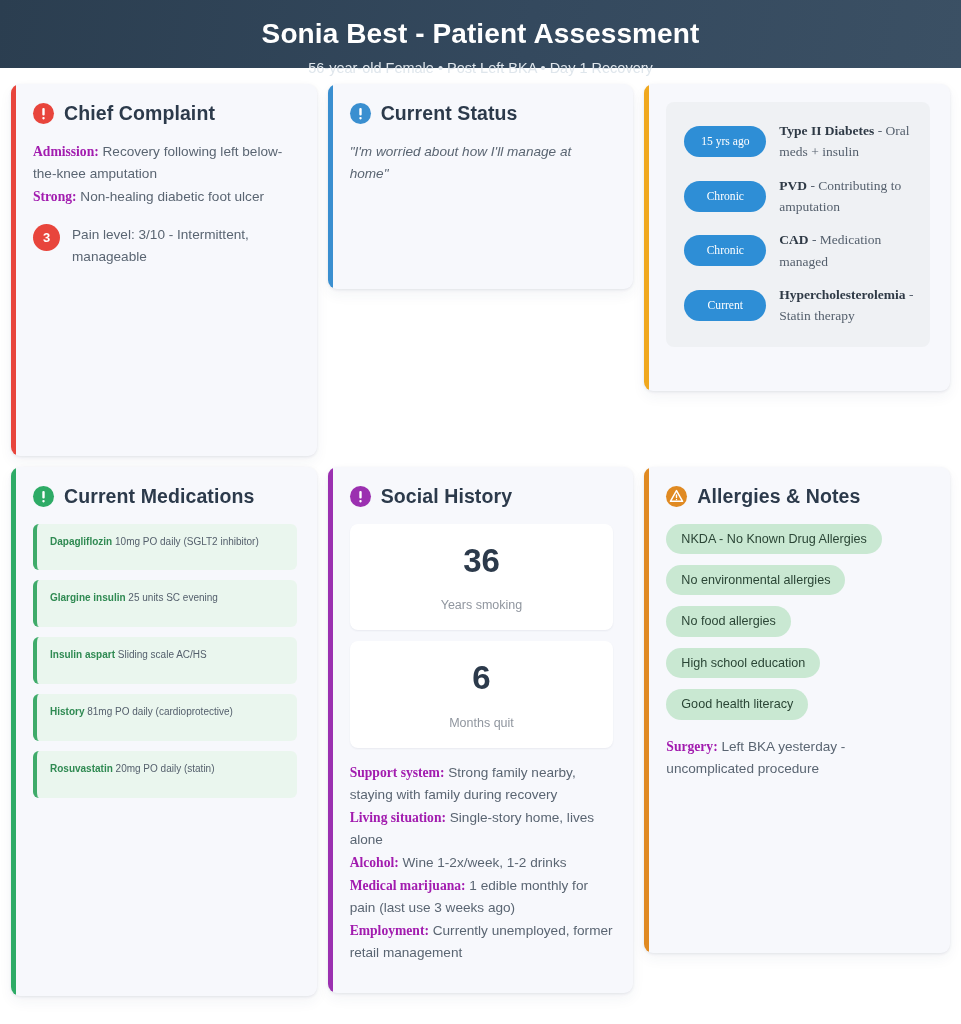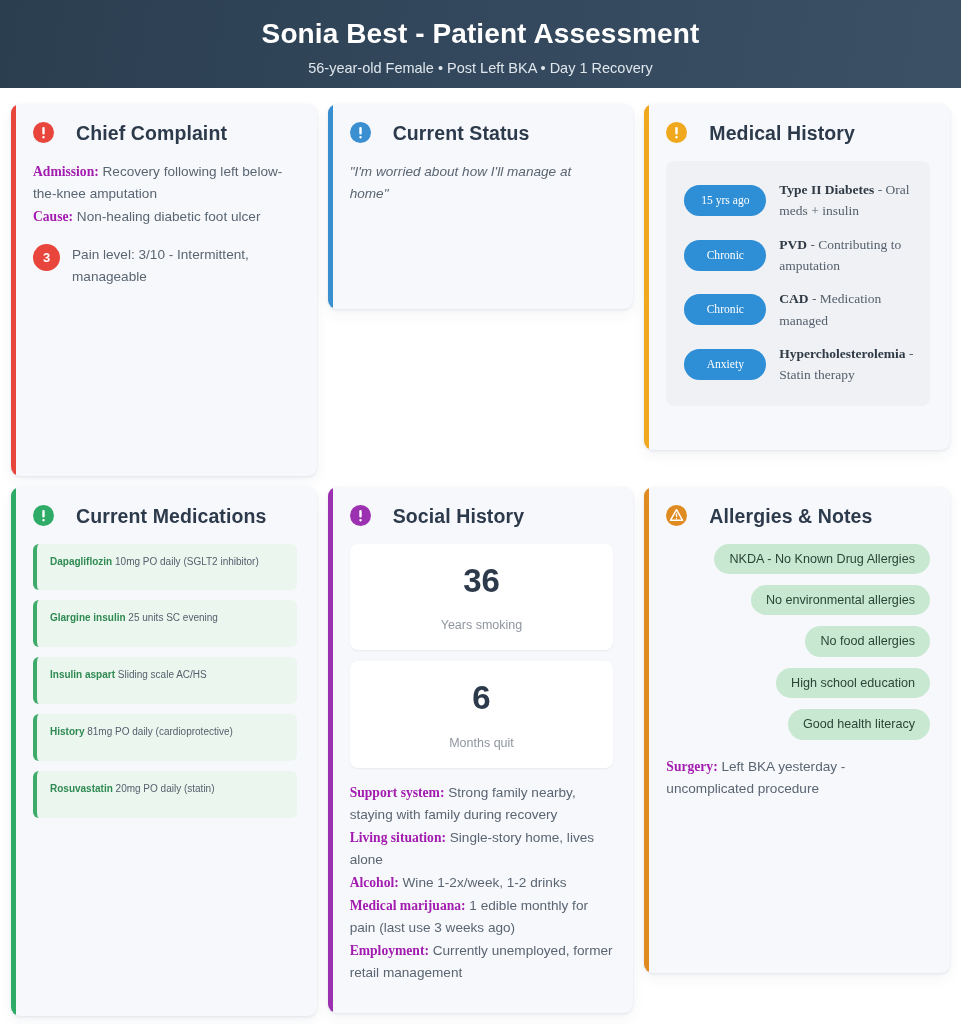--- a/index.html
+++ b/index.html
@@ -16,21 +16,21 @@
     min-height: 1024px;
     background: #ffffff;
     overflow: hidden;
   }
 
   
   .page-header {
     background: linear-gradient(100deg, #2b3e50 0%, #34495e 55%, #3b5064 100%);
     padding: 16px 20px 20px 20px;
     text-align: center;
-    height: 88px;
+    height: 68px;
   }
   .page-header h1 {
     color: #ffffff;
     font-size: 28px;
     font-weight: bold;
     letter-spacing: 0.1px;
     line-height: 1.3;
   }
   .page-header .subtitle {
     color: #dfe6ec;
@@ -60,21 +60,22 @@
     content: "";
     position: absolute;
     left: 0; top: 0; bottom: 0;
     width: 5px;
     border-radius: 9px 0 0 9px;
     background: var(--accent);
   }
 
   .card-title {
     display: flex;
-    gap: 22px;
+    align-items: center;
+    gap: 10px;
     margin-bottom: 16px;
   }
   .card-title .title-text {
     font-size: 19.5px;
     font-weight: bold;
     color: #2c3a4b;
     letter-spacing: 0.1px;
   }
 
   .badge-icon {
@@ -142,21 +143,21 @@
     display: inline-block;
     padding: 8px 15px;
     border-radius: 30px;
     font-size: 12.6px;
     line-height: 1.15;
     white-space: nowrap;
   }
   .chip.good { background: #c9e8d2; color: #2a4535; }
   .chip.warn { background: #fbeec4; color: #6d5a25; }
 
-  .chips.stack { flex-direction: column; align-items: flex-end; gap: 11px; }
+  .chips.stack { align-items: flex-end; gap: 11px; }
 
   
   .timeline {
     background: #eff1f4;
     border-radius: 8px;
     padding: 18px 14px 20px 18px;
   }
   .tl-row {
     display: flex;
     align-items: flex-start;
@@ -239,21 +240,21 @@
             <rect x="9.3" y="14" width="2.4" height="2.4" rx="1.1" fill="#ffffff"></rect>
           </svg>
         </span>
         <span class="title-text">Chief Complaint</span>
       </div>
       <div class="kv">
         <b>Admission:</b>
         <span>Recovery following left below-the-knee amputation</span>
       </div>
       <div class="kv">
-        <b>Cause:</b>
+        <b>Strong:</b>
         <span>Non-healing diabetic foot ulcer</span>
       </div>
       <div class="pain-row">
         <span class="pain-circle">3</span>
         <span class="pain-text">Pain level: 3/10 - Intermittent, manageable</span>
       </div>
       <div style="height:168px"></div>
     </div>
 
     <div class="card" style="--accent:#3a8fd0;">
@@ -264,29 +265,20 @@
             <rect x="9.3" y="14" width="2.4" height="2.4" rx="1.1" fill="#ffffff"></rect>
           </svg>
         </span>
         <span class="title-text">Current Status</span>
       </div>
       <div class="quote">"I'm worried about how I'll manage at home"</div>
       <div style="height:84px"></div>
     </div>
 
     <div class="card" style="--accent:#f0a81e;">
-      <div class="card-title">
-        <span class="badge-icon">
-          <svg width="21" height="21" viewBox="0 0 21 21" aria-hidden="true">
-            <rect x="9.3" y="5" width="2.4" height="7.6" rx="1.1" fill="#ffffff"></rect>
-            <rect x="9.3" y="14" width="2.4" height="2.4" rx="1.1" fill="#ffffff"></rect>
-          </svg>
-        </span>
-        <span class="title-text">Medical History</span>
-      </div>
       <div class="timeline">
         <div class="tl-row">
           <span class="tl-pill">15 yrs ago</span>
           <span class="tl-text">
             <b>Type II Diabetes</b>
             <span>- Oral meds + insulin</span>
           </span>
         </div>
         <div class="tl-row">
           <span class="tl-pill">Chronic</span>
@@ -296,21 +288,21 @@
           </span>
         </div>
         <div class="tl-row">
           <span class="tl-pill">Chronic</span>
           <span class="tl-text">
             <b>CAD</b>
             <span>- Medication managed</span>
           </span>
         </div>
         <div class="tl-row">
-          <span class="tl-pill">Anxiety</span>
+          <span class="tl-pill">Current</span>
           <span class="tl-text">
             <b>Hypercholesterolemia</b>
             <span>- Statin therapy</span>
           </span>
         </div>
       </div>
       <div style="height:24px"></div>
     </div>
 
     <div class="card" style="--accent:#2eab66;">

